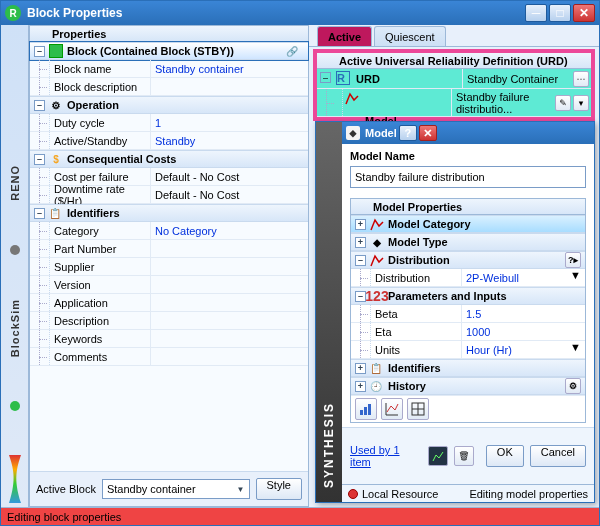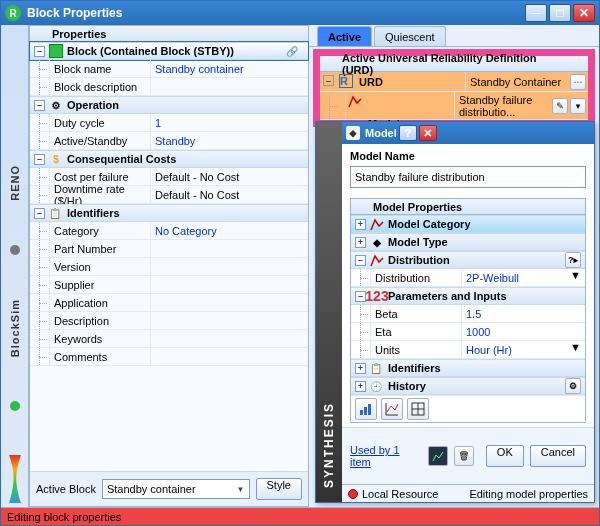--- a/index.html
+++ b/index.html
@@ -31,22 +31,22 @@
   .prow .val { flex:1; padding:2px 4px; border-left:1px solid #e1eaf5; color:#0030dd; display:flex; align-items:center; }
   .prow .val.def { color:#000; }
   .bottombar { margin-top:auto; padding:6px; display:flex; align-items:center; gap:6px; background:#e8f0fb; border-top:1px solid #c9daee; }
   .combo { height:20px; border:1px solid #7a9cc7; background:#fff; display:flex; align-items:center; padding:0 4px; gap:4px; }
   .combo .arrow { margin-left:auto; font-size:8px; color:#345; }
   .btn { height:22px; border:1px solid #7a9cc7; background:linear-gradient(#fff,#dde8f6); border-radius:2px; padding:0 10px; display:flex;}
   .statusbar { height:18px; border-top:1px solid #9cb8d8; display:flex; align-items:center; padding:0 6px; background:#ef4444; }
   .rightpanel { position:absolute; left:280px; top:0; right:0; bottom:0; background:#e8f0fb; }
   .tabstrip { height:22px; display:flex; align-items:flex-end; padding-left:8px; gap:2px; border-bottom:1px solid #9cb8d8; }
   .tab { height:20px; padding:0 10px; border:1px solid #9cb8d8; border-bottom:none; border-radius:3px 3px 0 0; background:linear-gradient(#ddeaf9,#cde0f5); display:flex;align-items:center; }
-  .tab.active { background:#3b82f6; font-weight:bold; }
-  .urdpanel { margin:2px 4px; border:7px solid #ec4899; background:#fdba74; }
+  .tab.active { background:#be185d; font-weight:bold; }
+  .urdpanel { margin:2px 4px; border:4px solid #ec4899; background:#5eead4; }
   .urdbody .prow .lbl { flex:0 0 110px; }
   .urdbody .prow .val { color:#000; }
   .urdbody .prow .actions { display:flex; align-items:center; padding:0 2px; gap:2px; }
   .smallbtn { width:16px; height:16px; border:1px solid #aac; background:linear-gradient(#fff,#e1eaf5); display:flex;align-items:center;justify-content:center;font-size:9px;border-radius:2px; }
   .modeldlg { position:absolute; left:6px; top:96px; right:4px; bottom:4px; border:1px solid #2a6fb8; background:#fff; box-shadow:2px 2px 6px rgba(0,0,0,.3); display:flex; }
   .modeldlg .dlgside { width:26px; background:linear-gradient(#666,#323232); display:flex; flex-direction:column; align-items:center; justify-content:flex-end; }
   .dlgside .syn { writing-mode:vertical-rl; transform:rotate(180deg); color:#fff; font-weight:bold; letter-spacing:2px; font-size:12px; margin-bottom:14px; }
   .dlgmain { flex:1; display:flex; flex-direction:column; }
   .dlgtitle { height:22px; background:linear-gradient(#3a85d6,#2a6fb8); display:flex; align-items:center; padding:0 4px; color:#fff; font-weight:bold; }
   .dlgtitle .dicon { width:14px;height:14px;background:#f4f4f4;border-radius:2px;margin-right:5px;display:flex;align-items:center;justify-content:center;color:#333;font-size:9px; }
@@ -167,26 +167,26 @@
               <div class="lbl">Category</div>
               <div class="val">No Category</div>
             </div>
           <div class="prow">
               <div class="tree"></div>
               <div class="lbl">Part Number</div>
               <div class="val"></div>
             </div>
           <div class="prow">
               <div class="tree"></div>
+              <div class="lbl">Supplier</div>
+              <div class="val"></div>
+            </div>
+          <div class="prow">
+              <div class="tree"></div>
               <div class="lbl">Version</div>
-              <div class="val"></div>
-            </div>
-          <div class="prow">
-              <div class="tree"></div>
-              <div class="lbl">Supplier</div>
               <div class="val"></div>
             </div>
           <div class="prow">
               <div class="tree"></div>
               <div class="lbl">Application</div>
               <div class="val"></div>
             </div>
           <div class="prow">
               <div class="tree"></div>
               <div class="lbl">Description</div>

